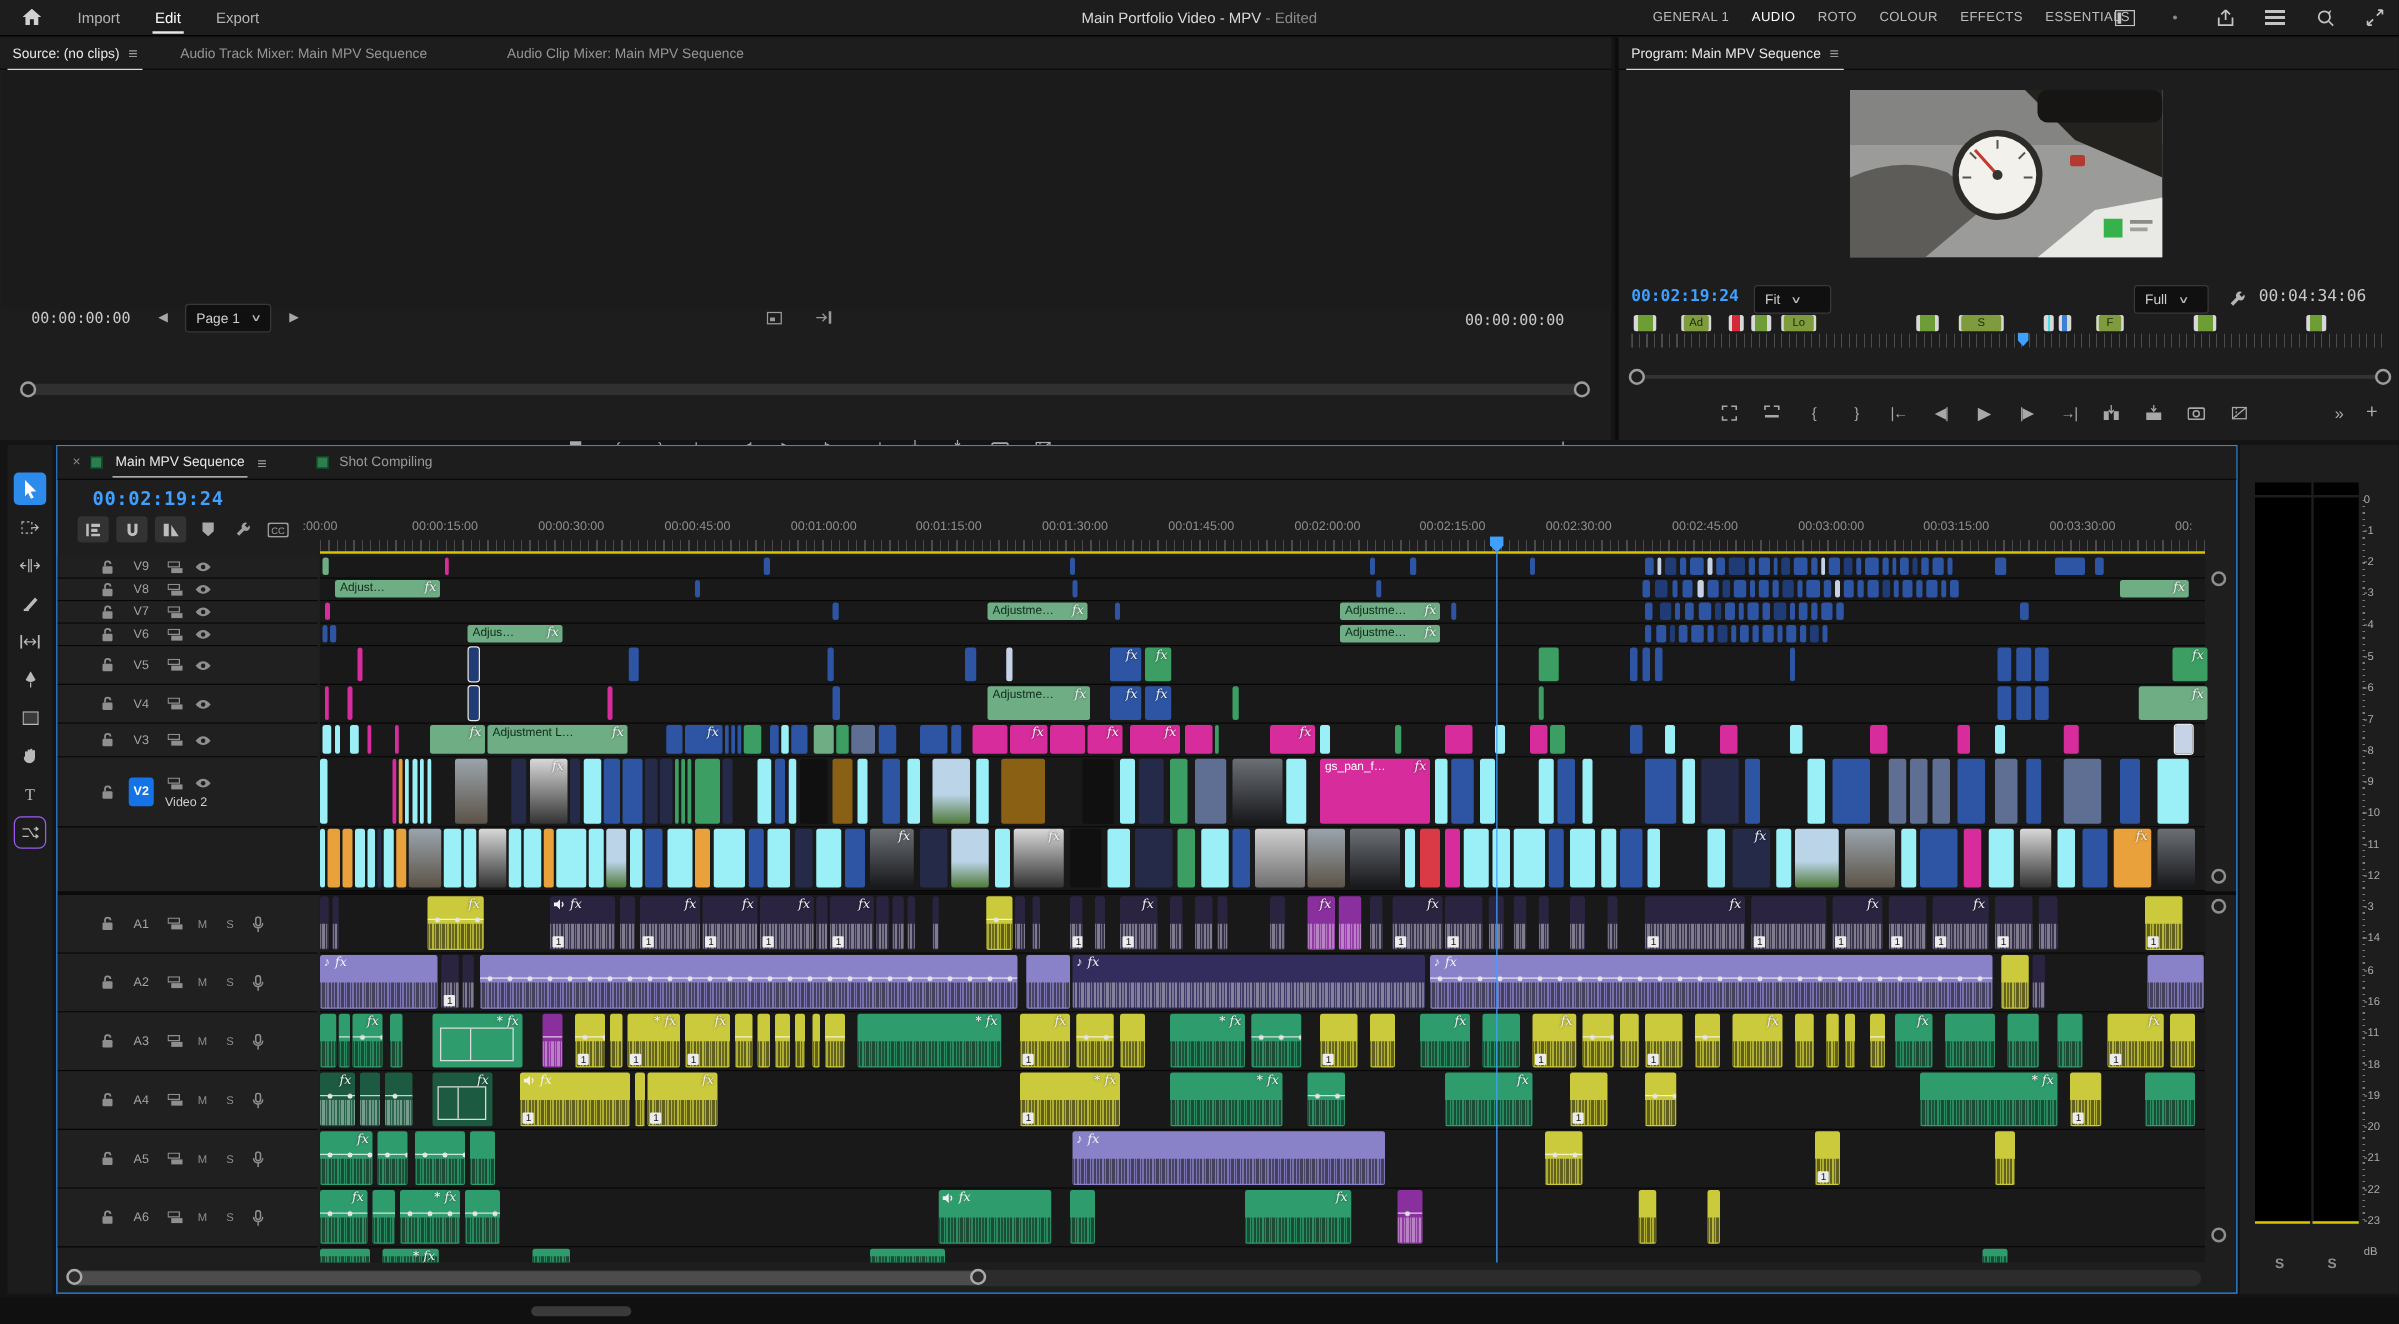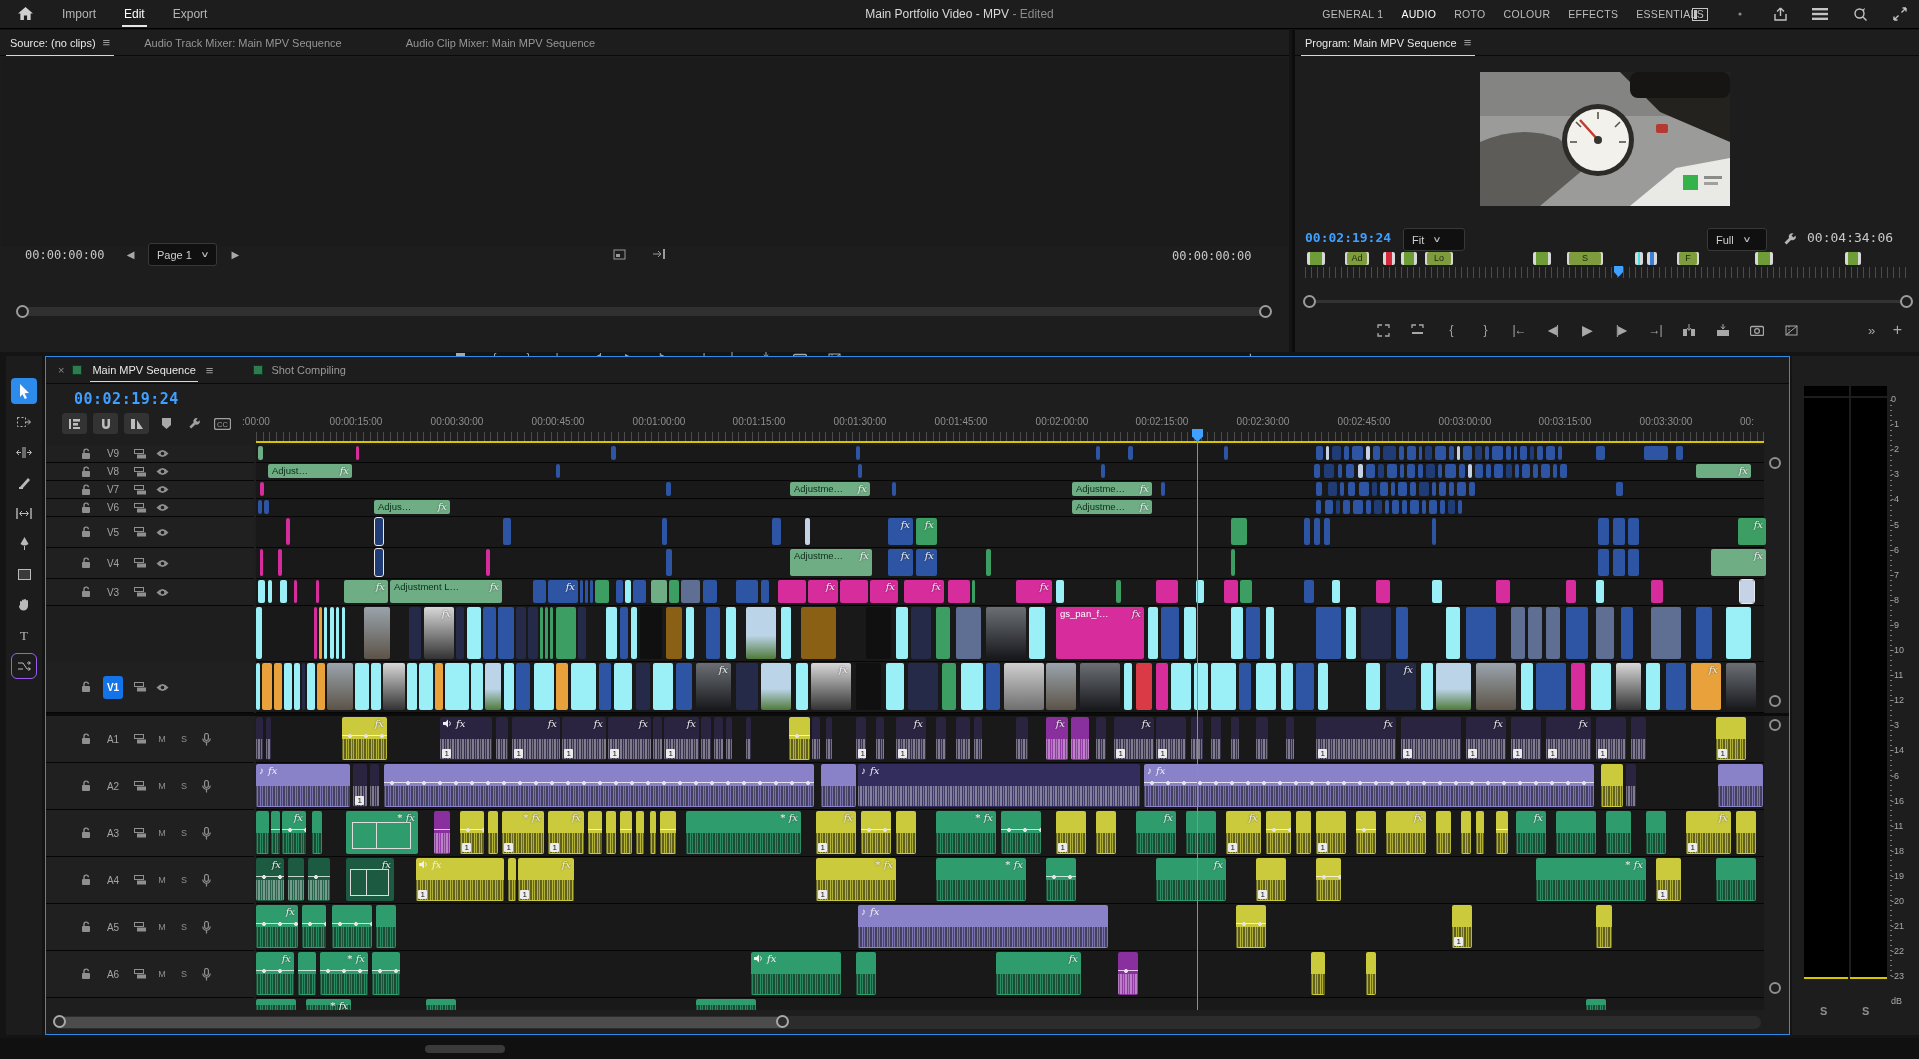--- a/index.html
+++ b/index.html
@@ -954,20 +954,46 @@
           <div class="clip" style="left: 1048px; width: 10px; background: rgb(46, 85, 163);"></div>
           <div class="clip" style="left: 1076px; width: 8px; background: rgb(155, 239, 246);"></div>
           <div class="clip" style="left: 1120px; width: 14px; background: rgb(214, 44, 156);"></div>
           <div class="clip" style="left: 1176px; width: 10px; background: rgb(155, 239, 246);"></div>
           <div class="clip" style="left: 1240px; width: 14px; background: rgb(214, 44, 156);"></div>
           <div class="clip" style="left: 1310px; width: 10px; background: rgb(214, 44, 156);"></div>
           <div class="clip" style="left: 1340px; width: 8px; background: rgb(155, 239, 246);"></div>
           <div class="clip" style="left: 1395px; width: 12px; background: rgb(214, 44, 156);"></div>
           <div class="clip sel" style="left: 1484px; width: 14px; background: rgb(198, 211, 230);"></div>
         </div>
+        <div class="thead" style="top: 161px; height: 56px;">
+          <span class="hic">
+            <svg width="10" height="12" viewBox="0 0 10 12">
+              <rect x="1" y="5" width="8" height="6" rx="1" fill="#8f8f8f"></rect>
+              <path d="M3 5 V3.5 A2.2 2.2 0 0 1 7.4 3.2" stroke="#8f8f8f" stroke-width="1.4" fill="none"></path>
+            </svg>
+          </span>
+          <div class="tname target">V2</div>
+          <div style="display: flex; flex-direction: column; gap: 3px;">
+            <div style="display: flex; gap: 6px;">
+              <span class="hic">
+                <svg width="13" height="10" viewBox="0 0 13 10">
+                  <rect x="0.5" y="0.5" width="9" height="4" fill="none" stroke="#8f8f8f"></rect>
+                  <rect x="3" y="5.5" width="9" height="4" fill="#8f8f8f"></rect>
+                </svg>
+              </span>
+              <span class="hic">
+                <svg width="13" height="9" viewBox="0 0 13 9">
+                  <path d="M0.5 4.5 Q6.5 -2.5 12.5 4.5 Q6.5 11.5 0.5 4.5 Z" fill="#8f8f8f"></path>
+                  <circle cx="6.5" cy="4.5" r="1.8" fill="#1d1d1d"></circle>
+                </svg>
+              </span>
+            </div>
+            <div class="subname">Video 2</div>
+          </div>
+        </div>
         <div class="trow" style="top: 161px; height: 56px;">
           <div class="clip" style="left: 0px; width: 6px; background: rgb(155, 239, 246);"></div>
           <div class="clip tl" style="left: 9px; width: 26px;"></div>
           <div class="clip tl" style="left: 38px; width: 17px;"></div>
           <div class="clip" style="left: 58px; width: 3px; background: rgb(214, 44, 156);"></div>
           <div class="clip" style="left: 63px; width: 3px; background: rgb(233, 162, 59);"></div>
           <div class="clip" style="left: 68px; width: 3px; background: rgb(155, 239, 246);"></div>
           <div class="clip" style="left: 74px; width: 4px; background: rgb(155, 239, 246);"></div>
           <div class="clip" style="left: 80px; width: 3px; background: rgb(155, 239, 246);"></div>
           <div class="clip" style="left: 86px; width: 3px; background: rgb(155, 239, 246);"></div>
@@ -1029,45 +1055,20 @@
           <div class="clip" style="left: 1210px; width: 30px; background: rgb(46, 85, 163);"></div>
           <div class="clip" style="left: 1255px; width: 14px; background: rgb(94, 111, 147);"></div>
           <div class="clip" style="left: 1272px; width: 14px; background: rgb(94, 111, 147);"></div>
           <div class="clip" style="left: 1290px; width: 14px; background: rgb(94, 111, 147);"></div>
           <div class="clip" style="left: 1310px; width: 22px; background: rgb(46, 85, 163);"></div>
           <div class="clip" style="left: 1340px; width: 18px; background: rgb(94, 111, 147);"></div>
           <div class="clip" style="left: 1365px; width: 12px; background: rgb(46, 85, 163);"></div>
           <div class="clip" style="left: 1395px; width: 30px; background: rgb(94, 111, 147);"></div>
           <div class="clip" style="left: 1440px; width: 16px; background: rgb(46, 85, 163);"></div>
           <div class="clip" style="left: 1470px; width: 25px; background: rgb(155, 239, 246);"></div>
-        </div>
-        <div class="thead" style="top: 217px; height: 51px;">
-          <span class="hic">
-            <svg width="10" height="12" viewBox="0 0 10 12">
-              <rect x="1" y="5" width="8" height="6" rx="1" fill="#8f8f8f"></rect>
-              <path d="M3 5 V3.5 A2.2 2.2 0 0 1 7.4 3.2" stroke="#8f8f8f" stroke-width="1.4" fill="none"></path>
-            </svg>
-          </span>
-          <div class="tname target">V1</div>
-          <div style="display: flex; flex-direction: column; gap: 3px;">
-            <div style="display: flex; gap: 6px;">
-              <span class="hic">
-                <svg width="13" height="10" viewBox="0 0 13 10">
-                  <rect x="0.5" y="0.5" width="9" height="4" fill="none" stroke="#8f8f8f"></rect>
-                  <rect x="3" y="5.5" width="9" height="4" fill="#8f8f8f"></rect>
-                </svg>
-              </span>
-              <span class="hic">
-                <svg width="13" height="9" viewBox="0 0 13 9">
-                  <path d="M0.5 4.5 Q6.5 -2.5 12.5 4.5 Q6.5 11.5 0.5 4.5 Z" fill="#8f8f8f"></path>
-                  <circle cx="6.5" cy="4.5" r="1.8" fill="#1d1d1d"></circle>
-                </svg>
-              </span>
-            </div>
-          </div>
         </div>
         <div class="trow" style="top: 217px; height: 51px;">
           <div class="clip" style="left: 0px; width: 4px; background: rgb(155, 239, 246);"></div>
           <div class="clip" style="left: 6px; width: 10px; background: rgb(233, 162, 59);"></div>
           <div class="clip" style="left: 18px; width: 8px; background: rgb(233, 162, 59);"></div>
           <div class="clip" style="left: 28px; width: 8px; background: rgb(155, 239, 246);"></div>
           <div class="clip" style="left: 38px; width: 6px; background: rgb(155, 239, 246);"></div>
           <div class="clip" style="left: 46px; width: 3px; background: rgb(37, 42, 73);"></div>
           <div class="clip" style="left: 51px; width: 8px; background: rgb(155, 239, 246);"></div>
           <div class="clip" style="left: 61px; width: 8px; background: rgb(233, 162, 59);"></div>

